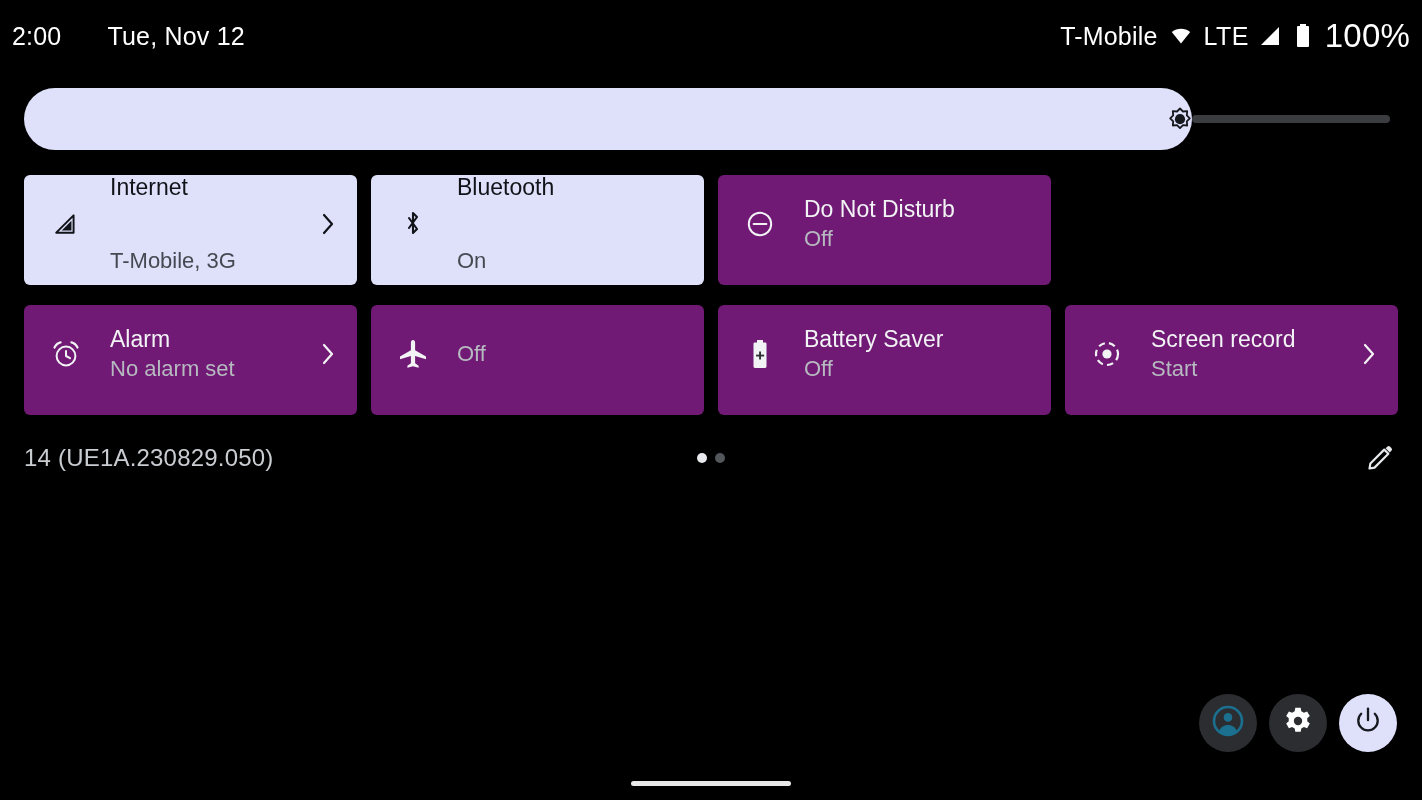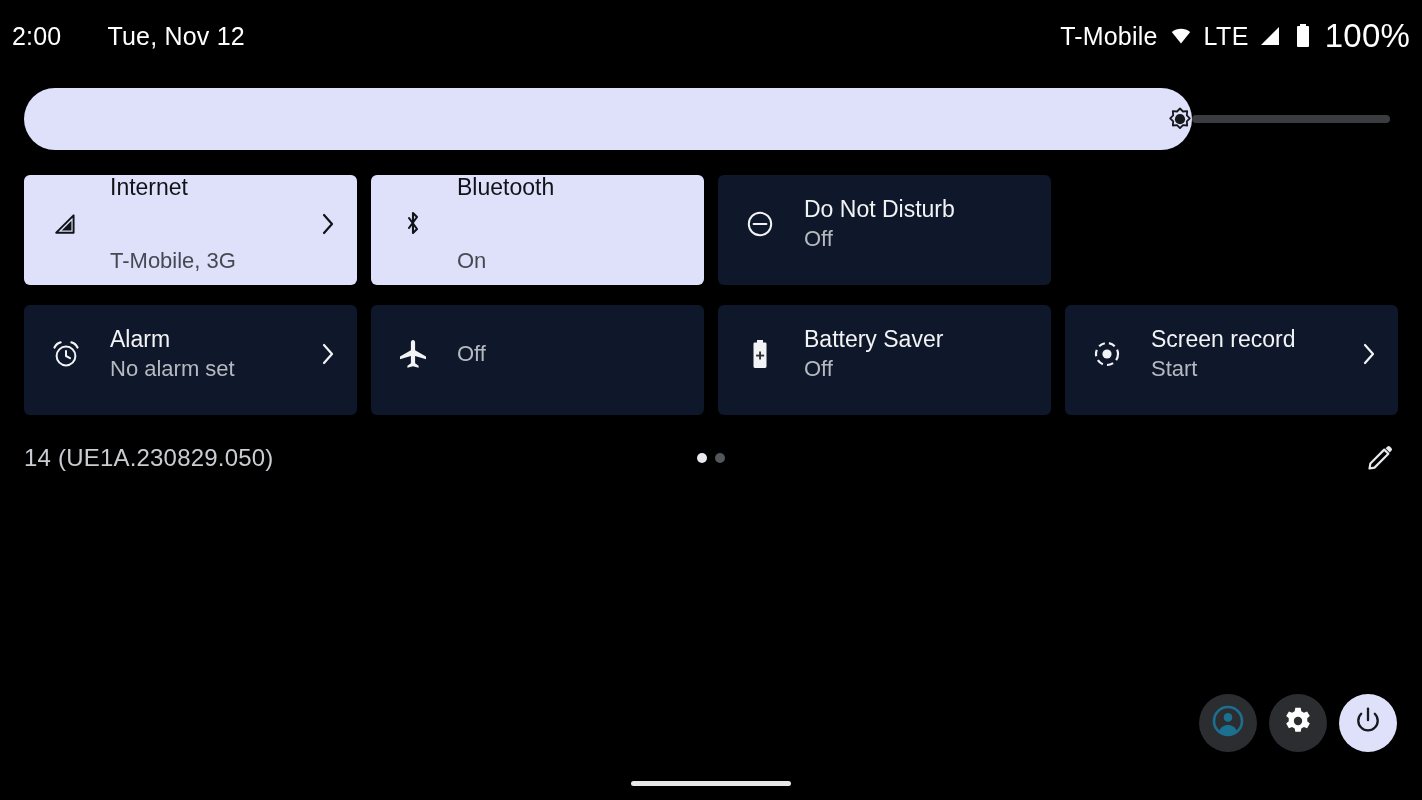--- a/index.html
+++ b/index.html
@@ -58,21 +58,21 @@
   .tiles { position: absolute; left: 24px; top: 175px; width: 1374px; }
   .tile-row { display: flex; gap: 14px; margin-bottom: 20px; }
   .tile {
     width: 333px; height: 110px;
     border-radius: 6px;
     display: flex; align-items: center;
     padding: 0 18px 12px 22px;
     position: relative;
   }
   .tile.on  { background: #dfe1fb; }
-  .tile.off { background: #0f172a; }
+  .tile.off { background: #701a75; }
   .tile-icon {
     width: 40px; height: 40px;
     display: flex; align-items: center; justify-content: center;
     flex: 0 0 40px; margin-right: 24px;
   }
   .tile-text { display: flex; flex-direction: column; gap: 3px; flex: 1 1 auto; min-width: 0; }
   .tile-title { font-size: 23px; line-height: 27px; white-space: nowrap; }
   .tile-sub   { font-size: 22px; line-height: 26px; white-space: nowrap; }
   .tile.on  .tile-title { color: #101318; }
   .tile.on  .tile-sub   { color: #454a52; margin-top: 44px; }

